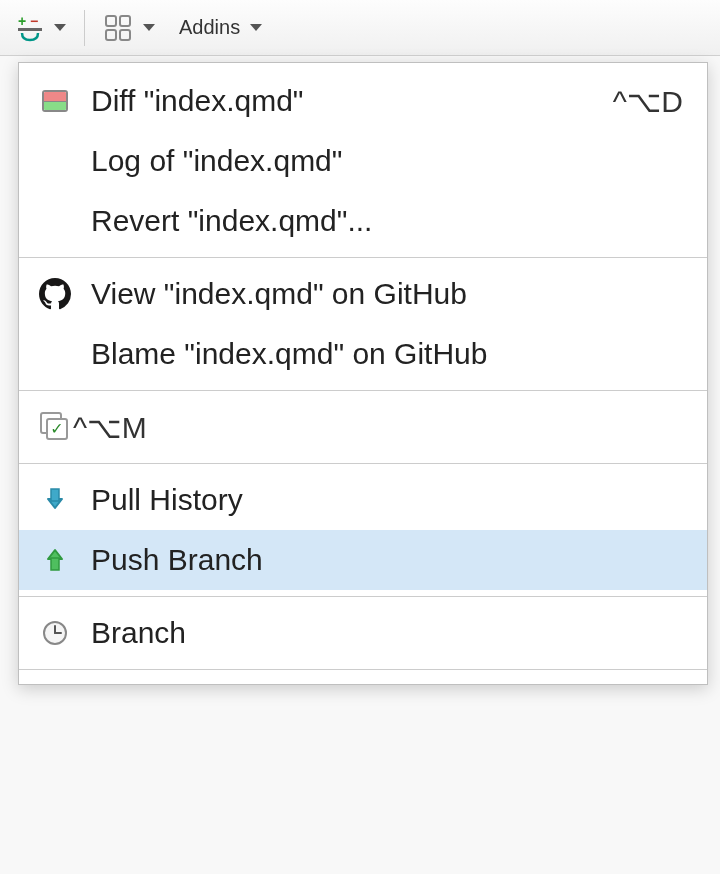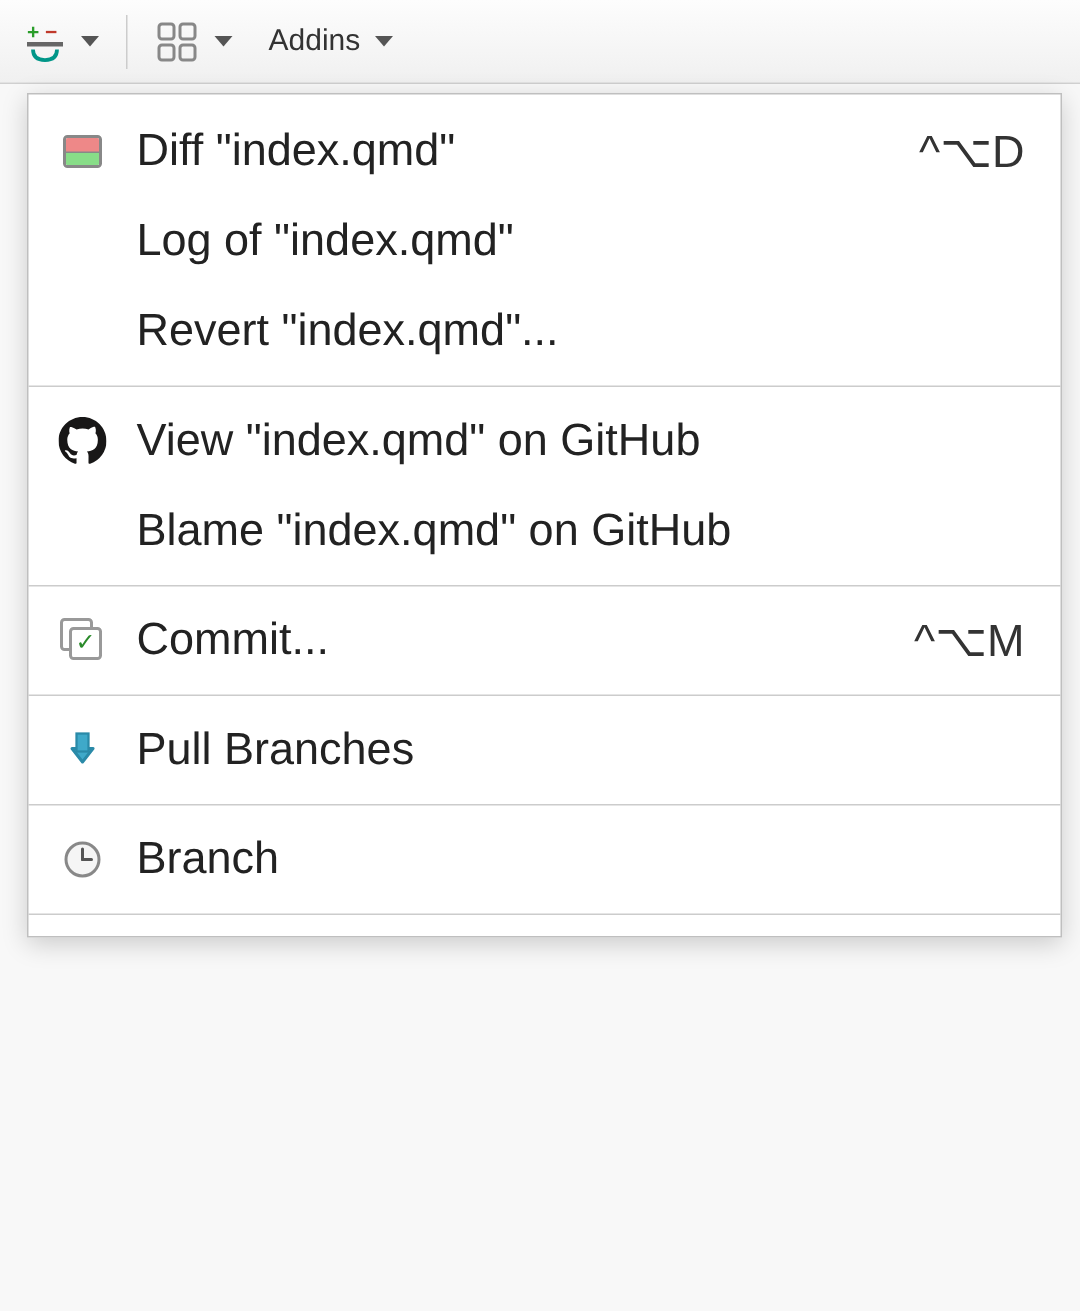--- a/index.html
+++ b/index.html
@@ -238,37 +238,46 @@
 
   <div class="menu-item">
     <span class="menu-icon">
       <span class="commit-icon">
         <span class="commit-box-a"></span>
         <span class="commit-box-b">
             <span class="commit-check">✓</span>
           </span>
       </span>
     </span>
-    <span class="menu-label">Commit...</span>
     <span class="menu-shortcut">^⌥M</span>
   </div>
 
   <div class="menu-divider"></div>
 
   <div class="menu-item">
     <span class="menu-icon">
       <svg width="30" height="30" viewBox="0 0 30 30">
         <path d="M 15 4 L 15 16 M 8 14 L 15 23 L 22 14 Z" fill="#3fa9c9" stroke="#2a8aa8" stroke-width="2" stroke-linejoin="round"></path>
         <rect x="11" y="4" width="8" height="12" fill="#3fa9c9" stroke="#2a8aa8" stroke-width="1.5"></rect>
       </svg>
     </span>
-    <span class="menu-label">Pull Branches</span>
-    <span class="menu-shortcut"></span>
-  </div>
-
+    <span class="menu-label">Pull History</span>
+    <span class="menu-shortcut"></span>
+  </div>
+
+  <div class="menu-item highlighted">
+    <span class="menu-icon">
+      <svg width="30" height="30" viewBox="0 0 30 30">
+        <path d="M 8 14 L 15 5 L 22 14 Z" fill="#4fbf5f" stroke="#2f9a3f" stroke-width="2" stroke-linejoin="round"></path>
+        <rect x="11" y="13" width="8" height="12" fill="#4fbf5f" stroke="#2f9a3f" stroke-width="1.5"></rect>
+      </svg>
+    </span>
+    <span class="menu-label">Push Branch</span>
+    <span class="menu-shortcut"></span>
+  </div>
 
   <div class="menu-divider"></div>
 
   <div class="menu-item">
     <span class="menu-icon">
       <svg width="30" height="30" viewBox="0 0 30 30">
         <circle cx="15" cy="15" r="11" fill="#f5f5f5" stroke="#888" stroke-width="2"></circle>
         <line x1="15" y1="15" x2="15" y2="8" stroke="#555" stroke-width="2" stroke-linecap="round"></line>
         <line x1="15" y1="15" x2="21" y2="15" stroke="#555" stroke-width="2" stroke-linecap="round"></line>
       </svg>

